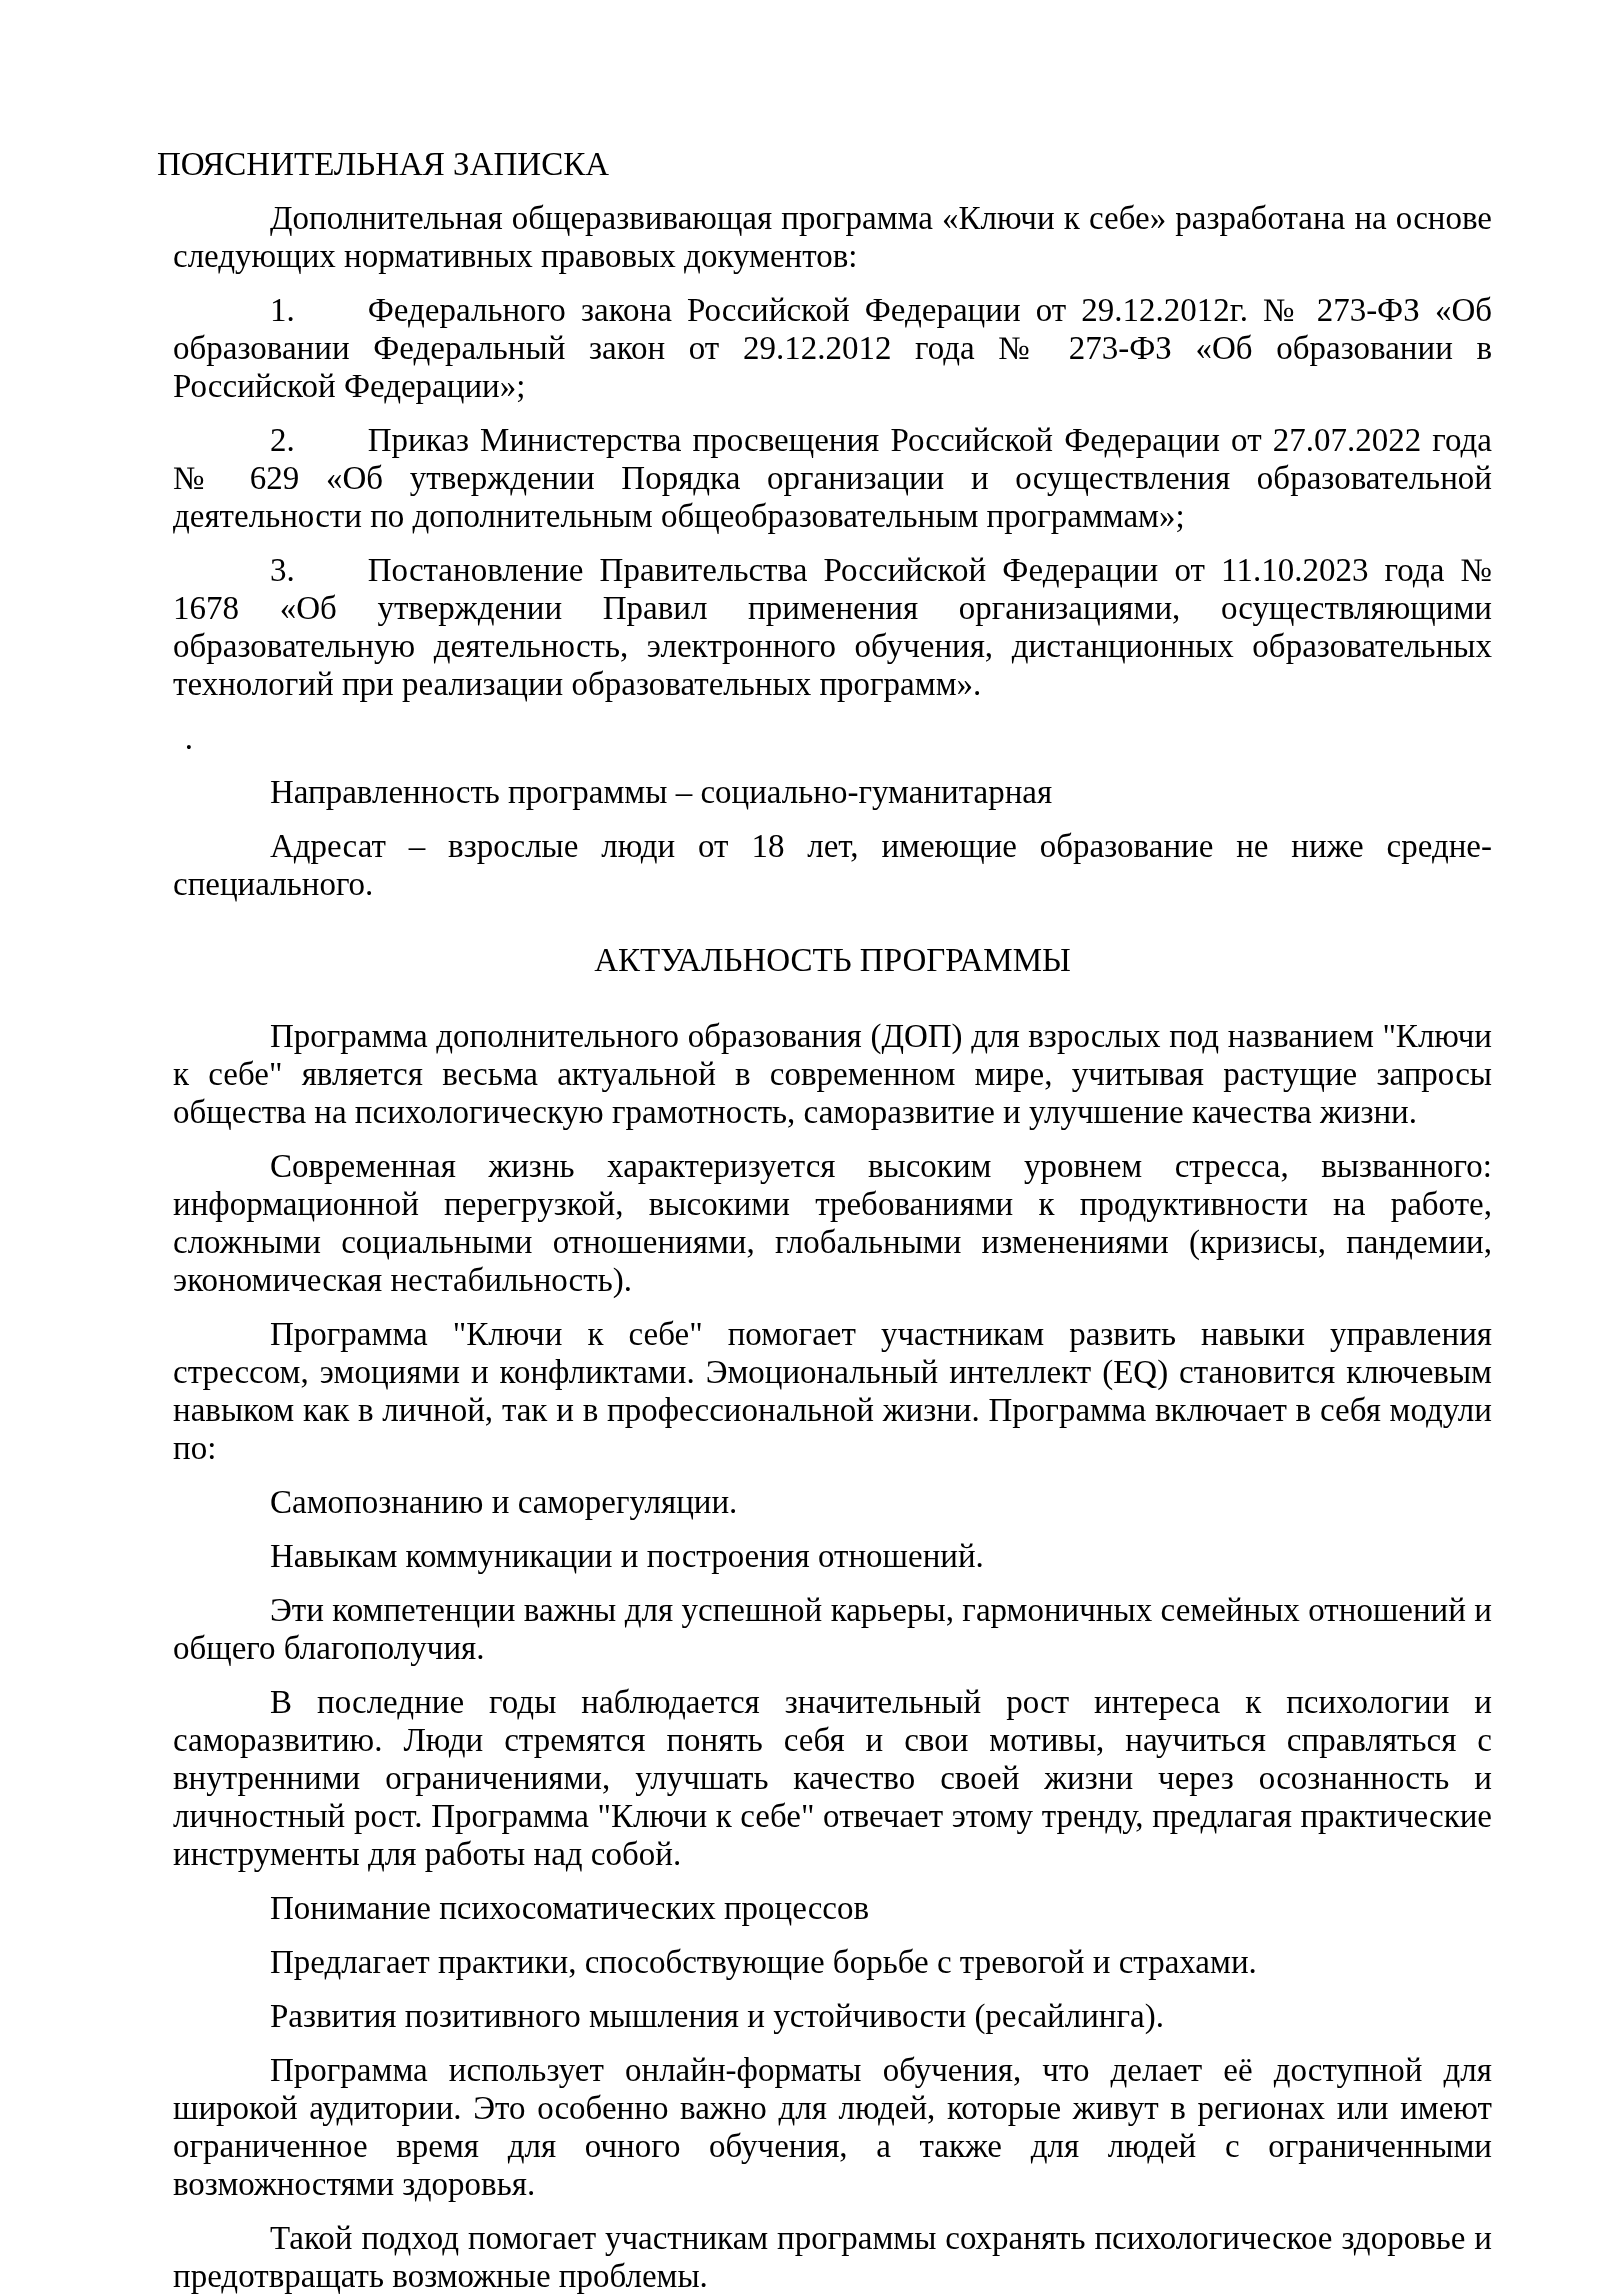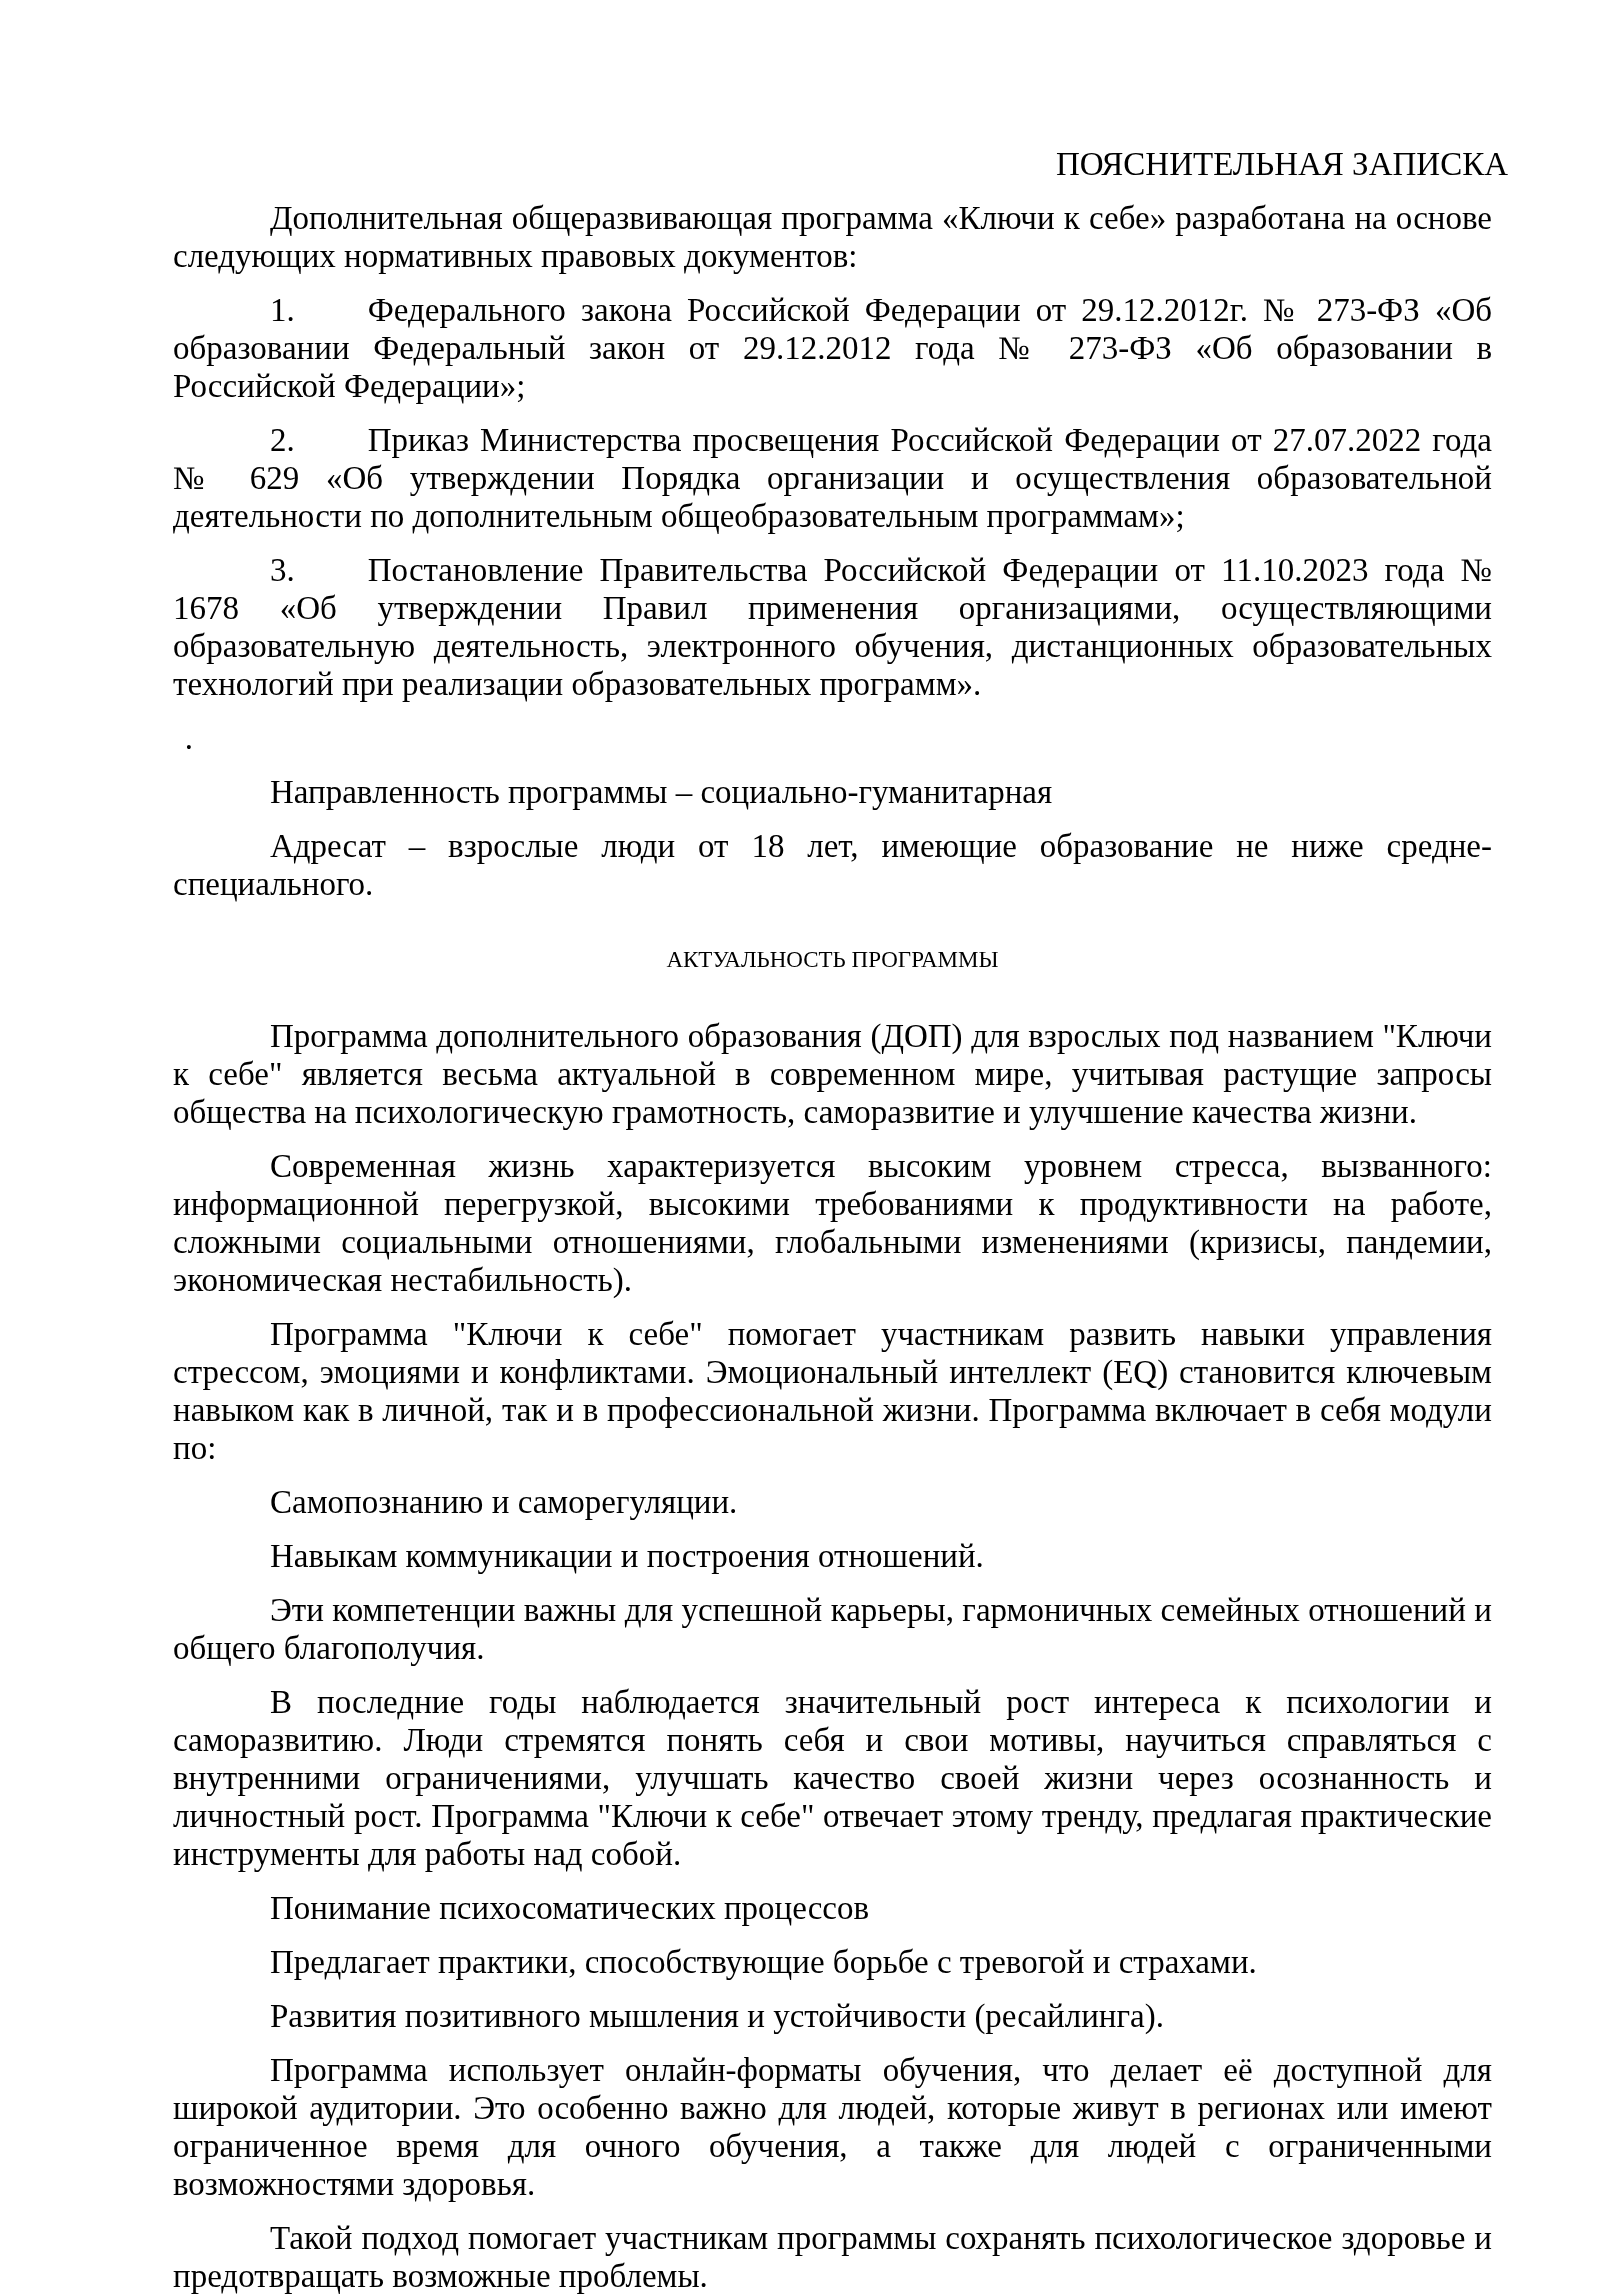--- a/index.html
+++ b/index.html
@@ -21,26 +21,26 @@
     width: 1622px;
     height: 2295px;
     padding: 145px 114px 131px 157px;
     overflow: hidden;
   }
   .doc-title {
     margin: 0;
     font-size: 33px;
     line-height: 38px;
     font-weight: normal;
-    text-align: right;
+    text-align: left;
     text-indent: 0;
   }
   .section-title {
     margin: 38px 0 38px 0;
-    font-size: 23px;
+    font-size: 33px;
     line-height: 38px;
     font-weight: normal;
     text-align: center;
     text-indent: 0;
   }
   p.para {
     margin: 16px;
     text-align: justify;
     text-indent: 97px;
   }

